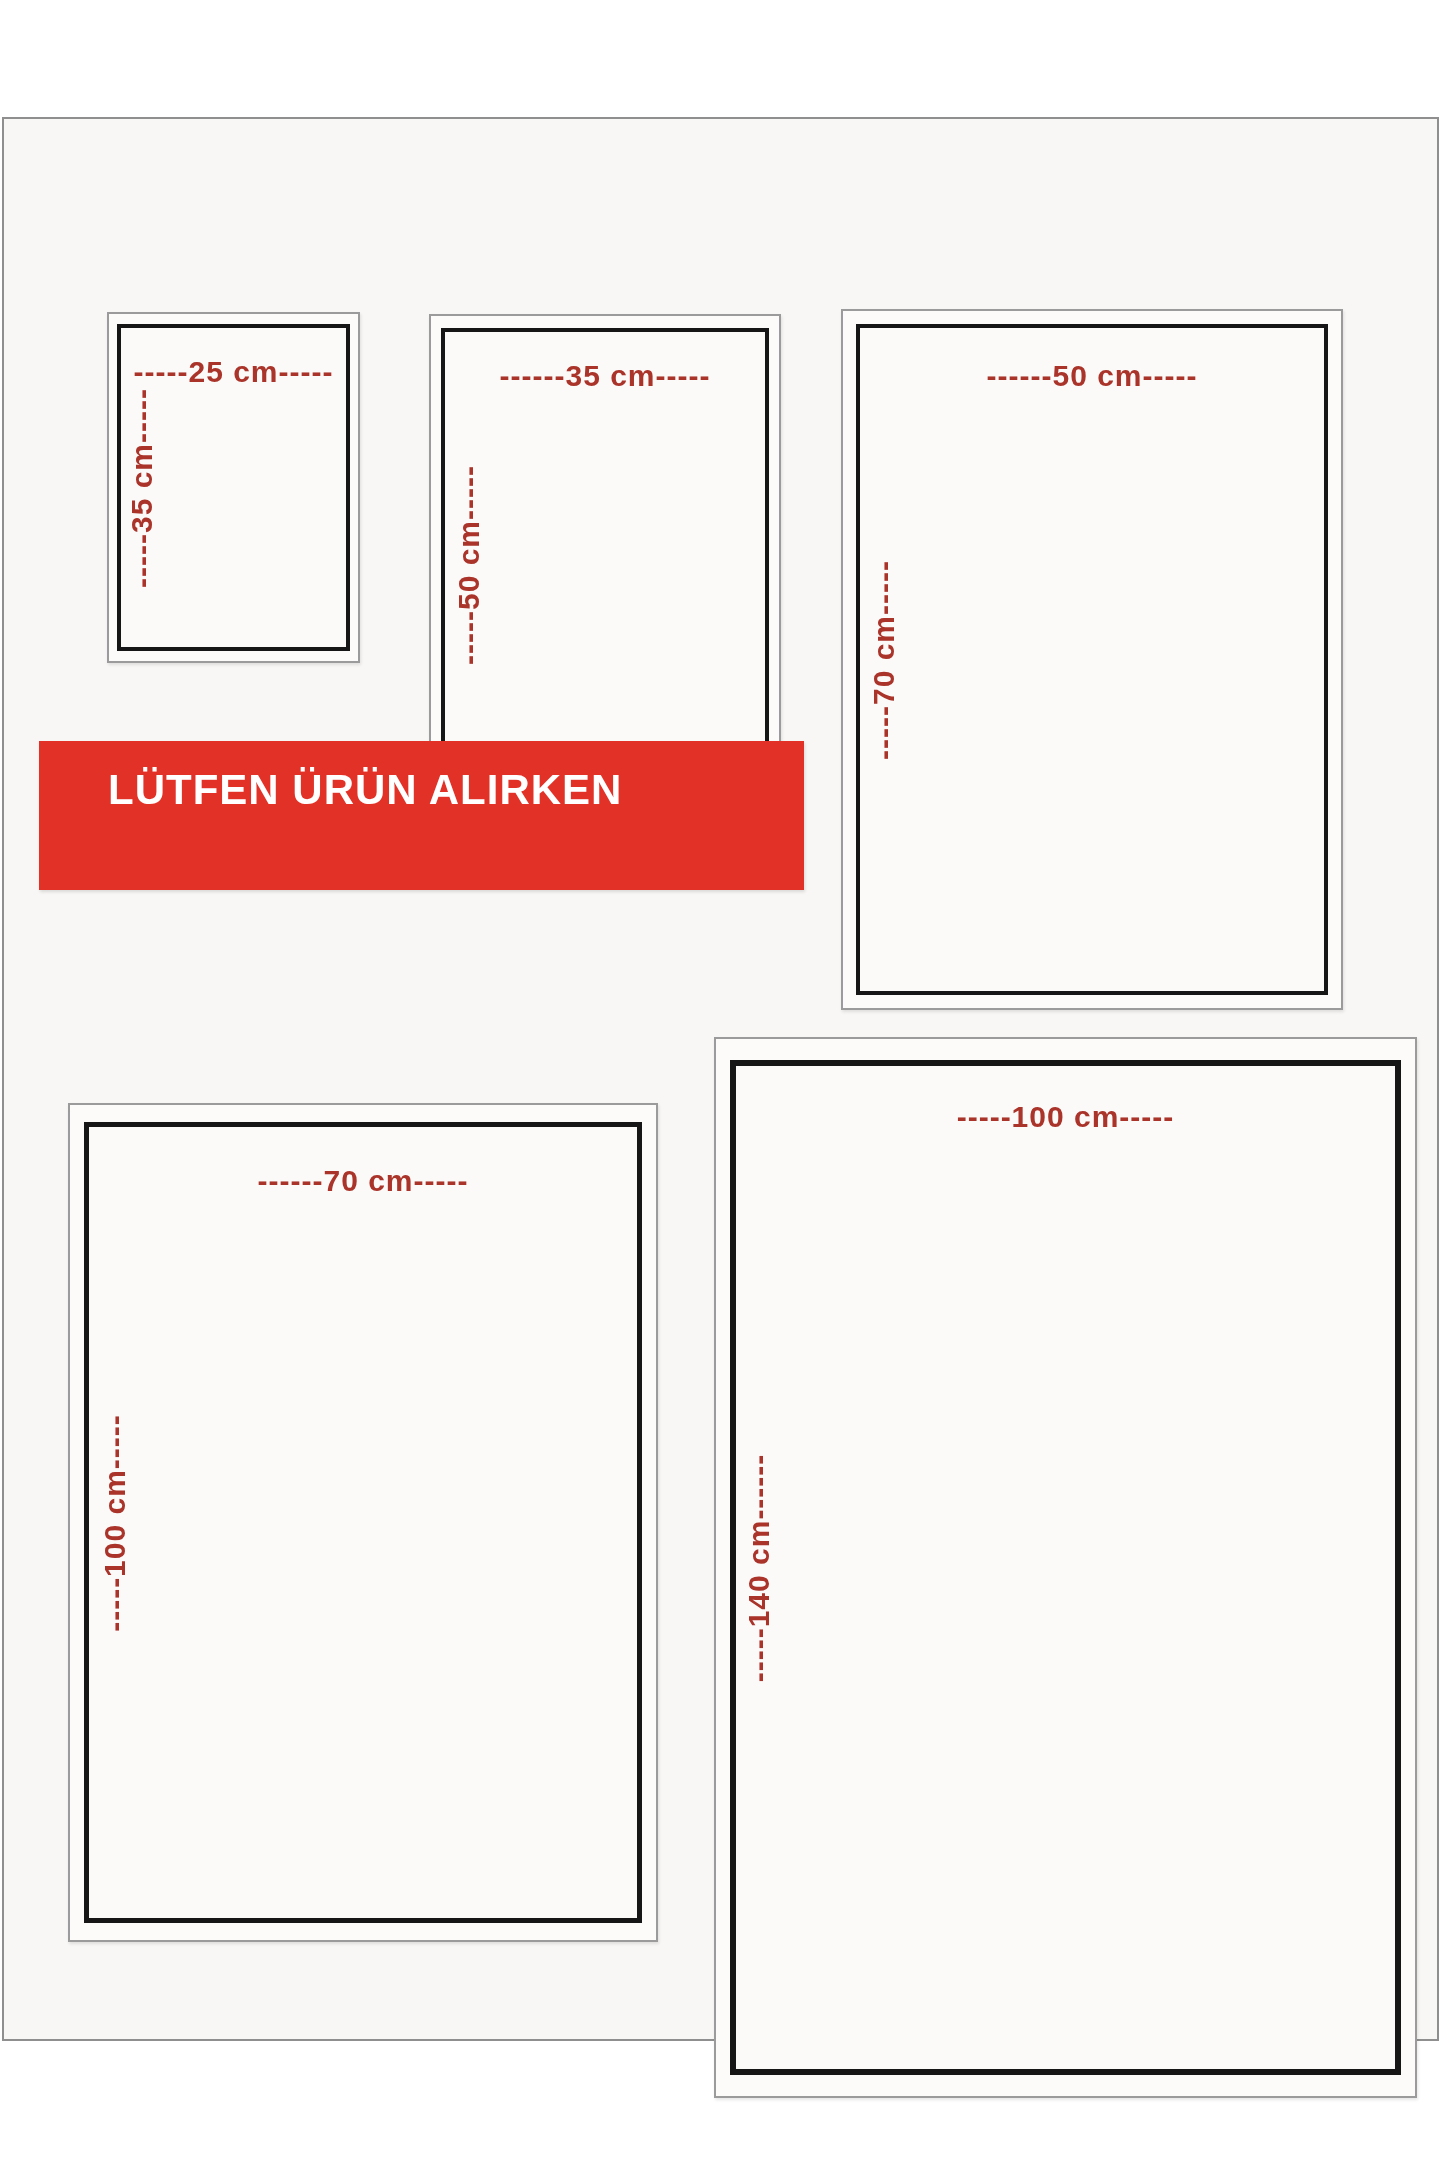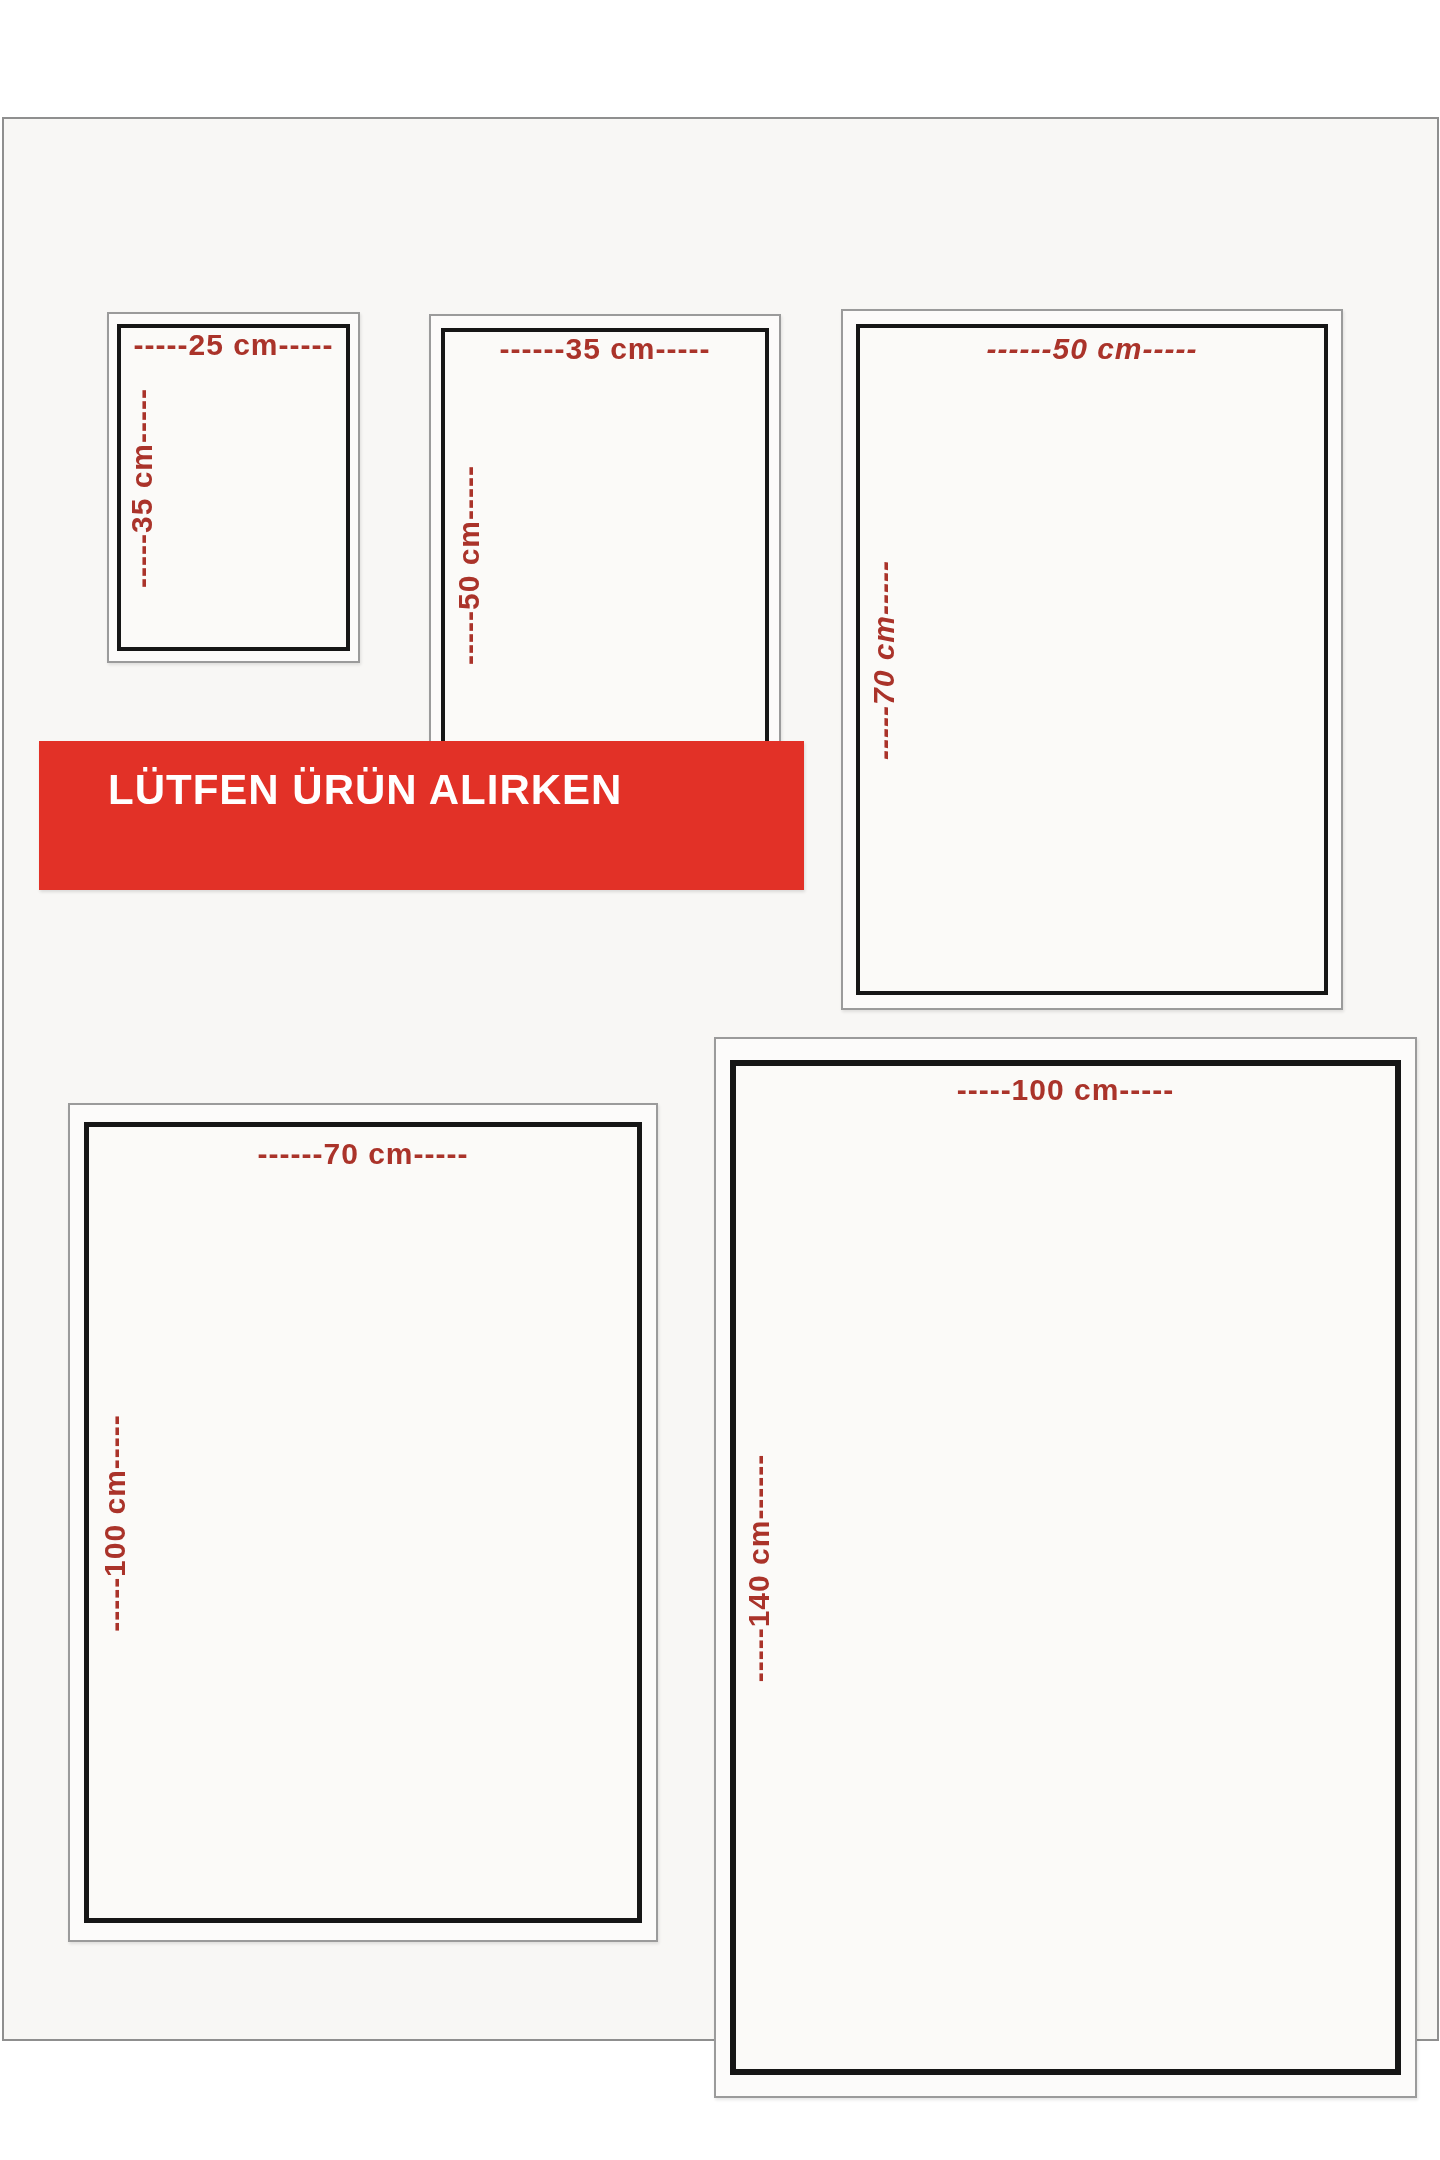--- a/index.html
+++ b/index.html
@@ -36,20 +36,21 @@
   .top-label{
     position:absolute;
     left:0;right:0;
     text-align:center;
     font-size:30px;
     line-height:30px;
     font-weight:bold;
     color:#aa332a;
     letter-spacing:1px;
     white-space:nowrap;
+    margin-top:27px;
   }
   .side-label{
     position:absolute;
     top:50%;
     transform:translate(-50%,-50%) rotate(-90deg);
     font-size:30px;
     line-height:30px;
     font-weight:bold;
     color:#aa332a;
     letter-spacing:1px;
@@ -60,21 +61,21 @@
   #box1{left:103px;top:193px;width:249px;height:347px;}
   #box1 .inner-rect{inset:10px 8px;}
   #box1 .top-label{top:2px;}
   #box1 .side-label{left:21px;}
 
   #box2{left:425px;top:195px;width:348px;height:497px;}
   #box2 .inner-rect{inset:12px 10px;}
   #box2 .top-label{top:2px;}
   #box2 .side-label{left:24px;}
 
-  #box3{left:837px;top:190px;width:498px;height:697px;font-style:italic;}
+  #box3{left:837px;top:190px;width:498px;height:697px;}
   #box3 .inner-rect{inset:13px;}
   #box3 .top-label{top:6px;}
   #box3 .side-label{left:24px;}
 
   #box4{left:64px;top:984px;width:586px;height:835px;}
   #box4 .inner-rect{inset:17px 14px;border-width:5px;}
   #box4 .top-label{top:12px;}
   #box4 .side-label{left:26px;}
 
   #box5{left:710px;top:918px;width:699px;height:1057px;}

